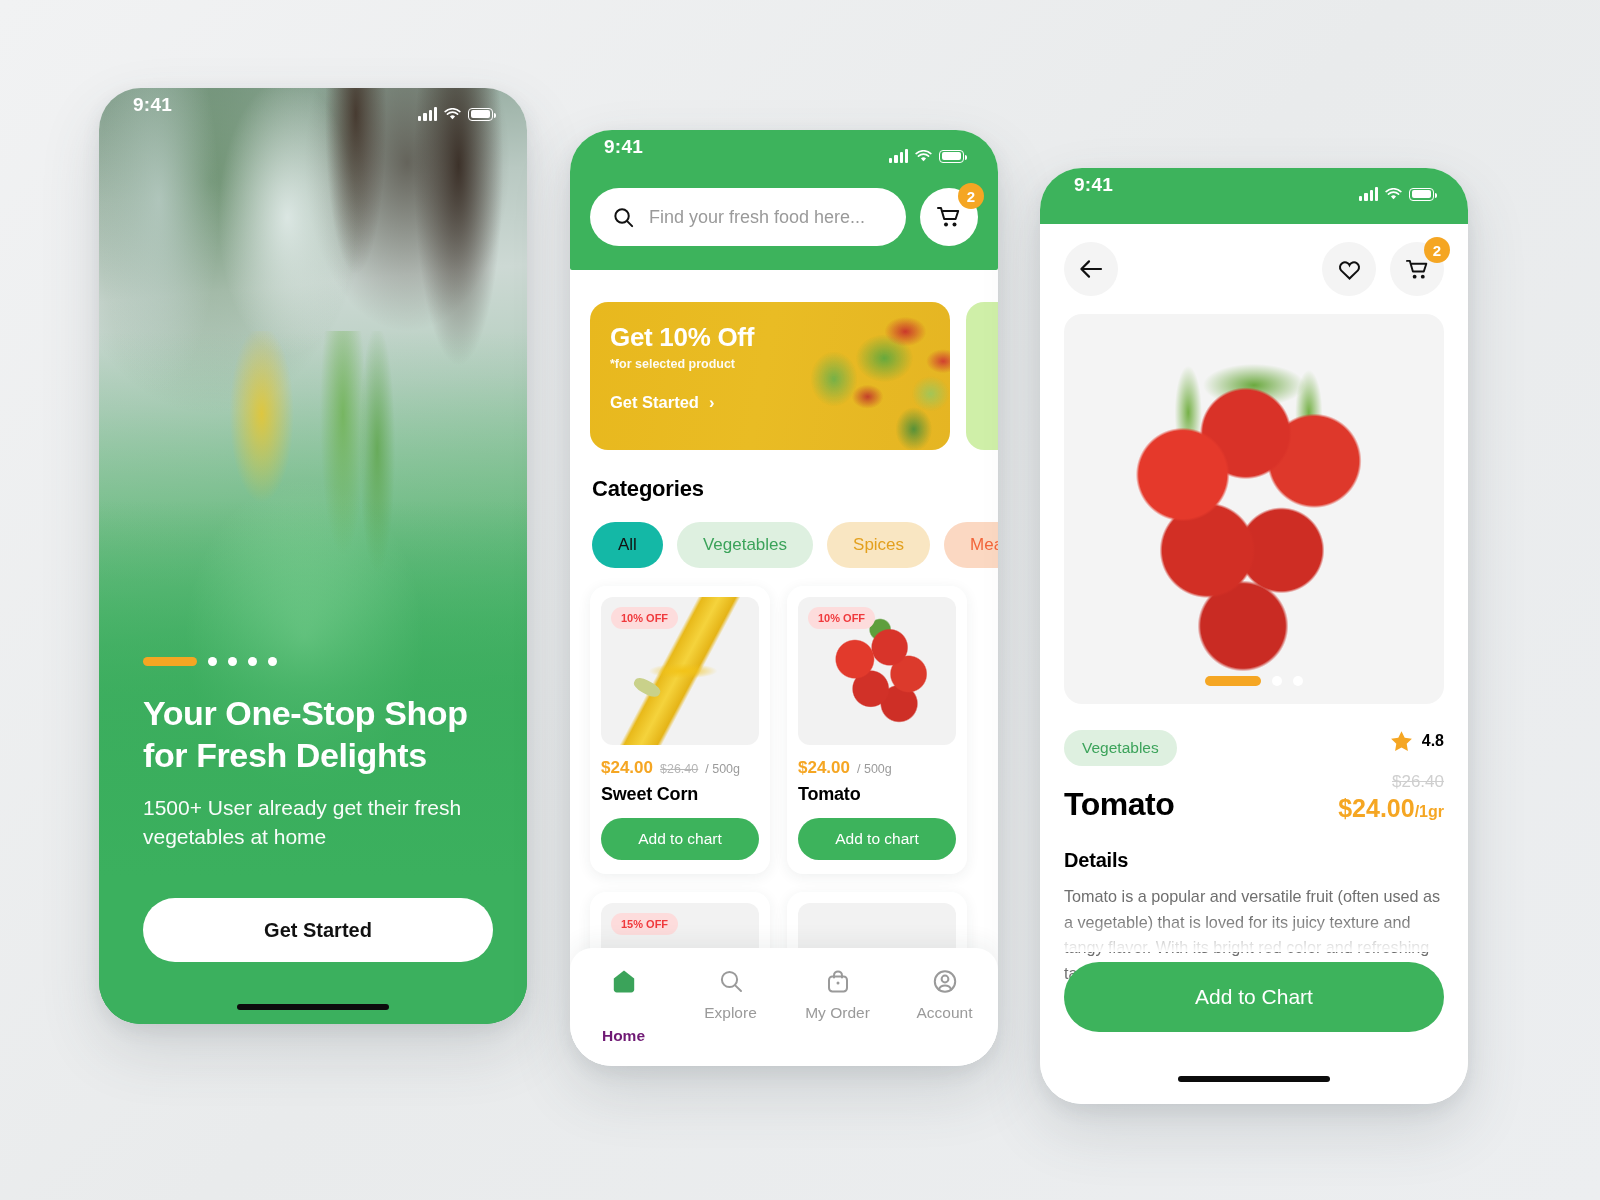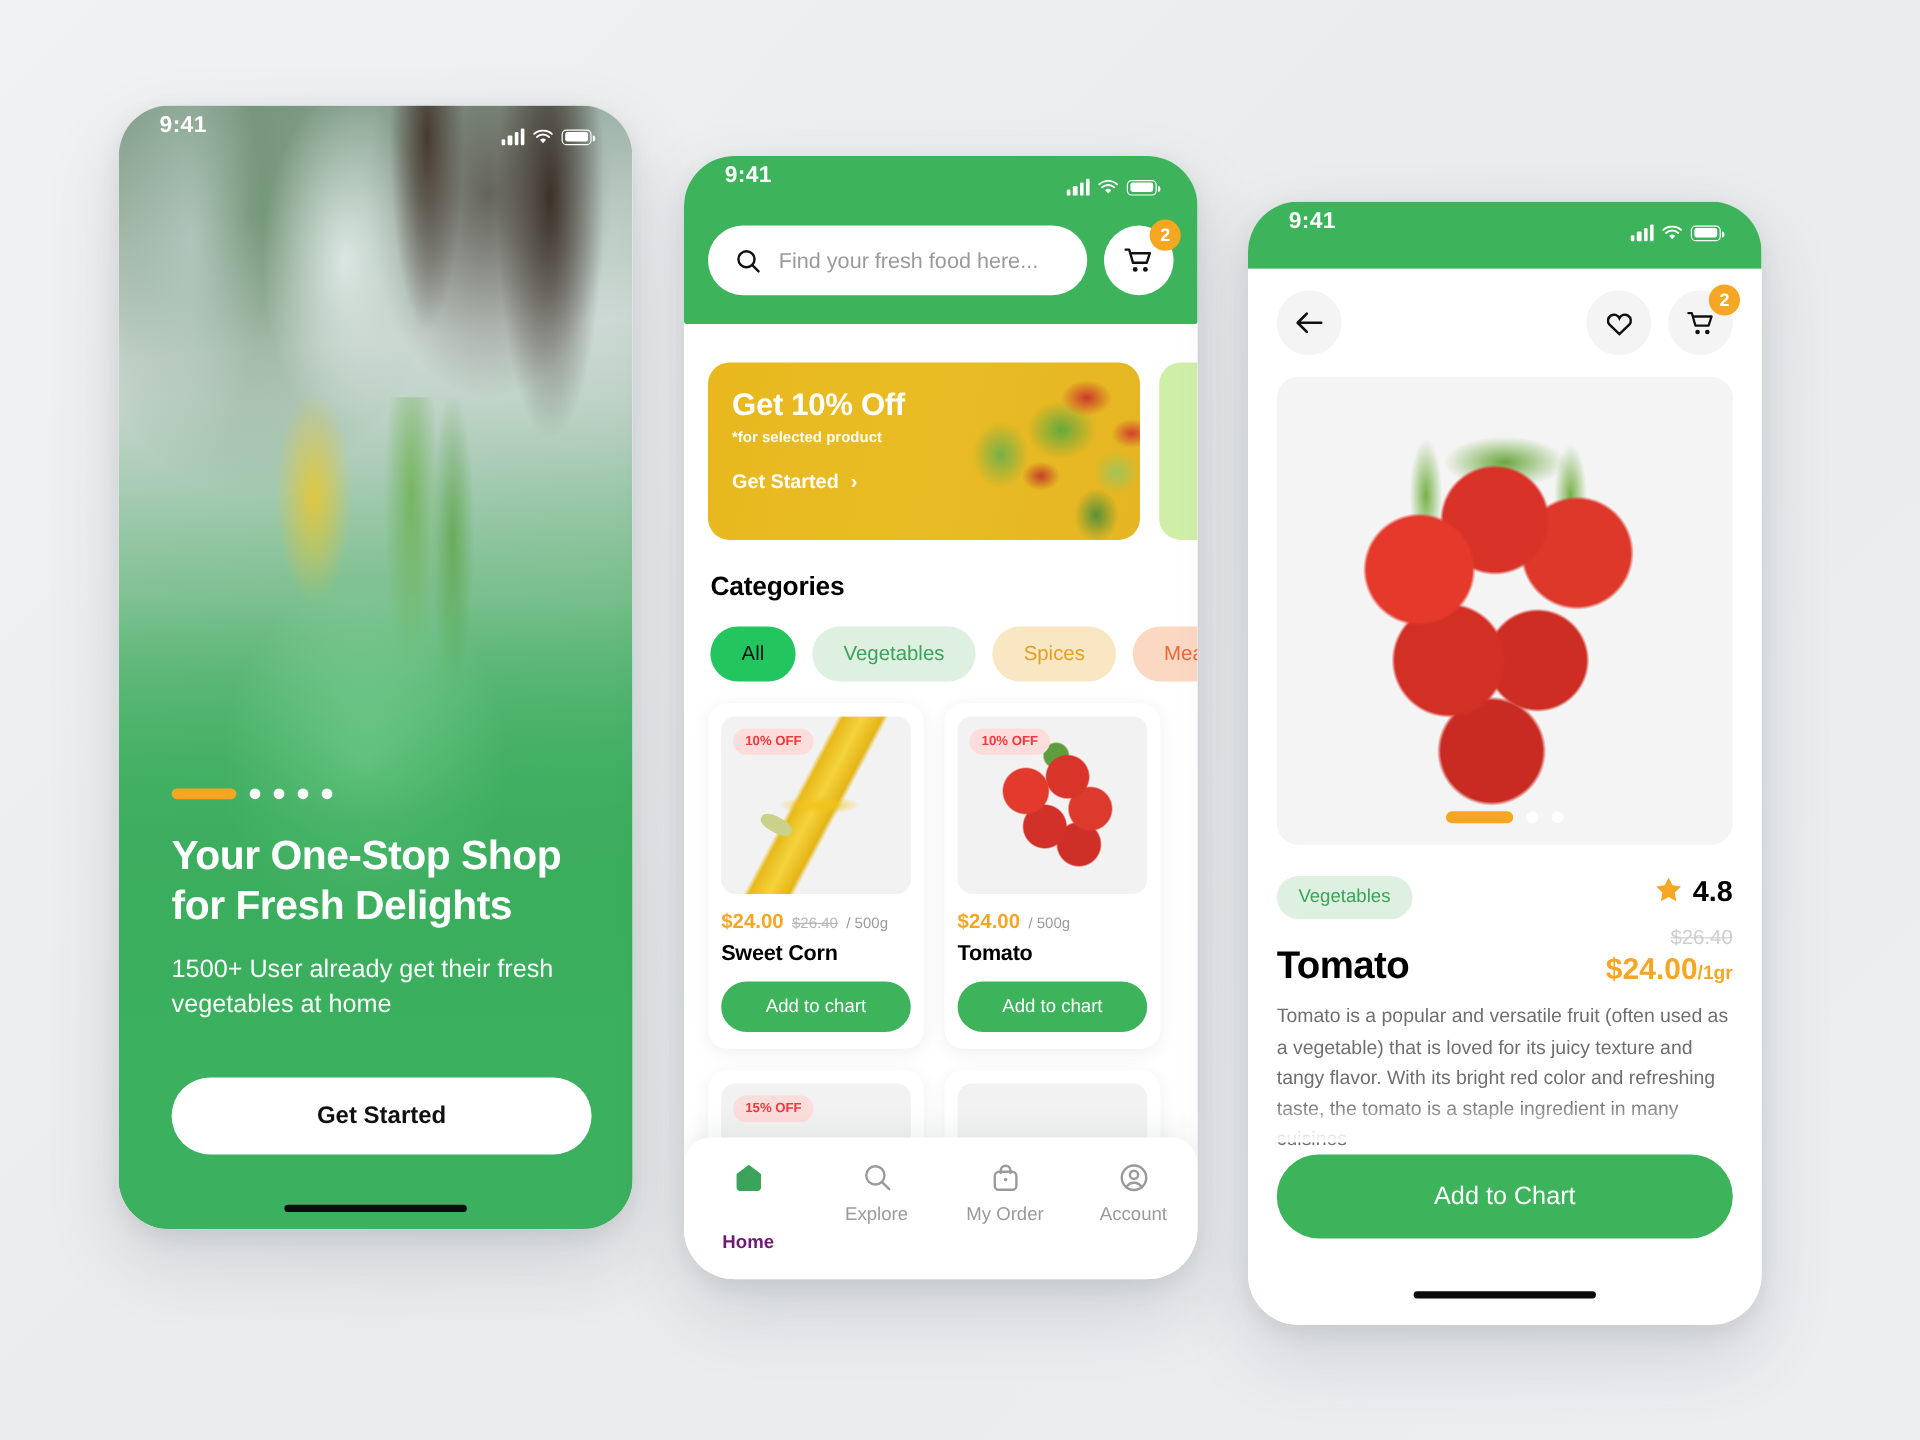--- a/index.html
+++ b/index.html
@@ -123,21 +123,21 @@
   .promo h3 { position: relative; font-size: 26px; font-weight: 700; letter-spacing:-.3px; }
   .promo .small { position: relative; font-size: 12.5px; margin-top: 4px; font-weight: 600; opacity:.95; }
   .promo .cta { position: relative; margin-top: 22px; font-size: 16.5px; font-weight: 700;
       display:flex; align-items:center; gap: 10px; cursor: pointer; }
   .promo2 { flex:none; width: 360px; height: 148px; border-radius: 18px; background:#CFEFA8; }
 
   .sec-title { font-size: 22px; font-weight: 700; padding: 26px 22px 0 22px; letter-spacing:-.2px; }
   .cats { display:flex; gap: 14px; padding: 20px 0 0 22px; }
   .cat { flex:none; height: 46px; border-radius: 24px; display:flex; align-items:center;
       padding: 0 26px; font-size: 17px; font-weight: 500; cursor:pointer; }
-  .cat.all { background:#22c55e; color:#121212; }
+  .cat.all { background:#14b8a6; color:#121212; }
   .cat.veg { background:#DEF0E0; color:#3BA35A; }
   .cat.spc { background:#F9E6C2; color:#E3A01E; }
   .cat.met { background:#FBD8C2; color:#F2653A; }
 
   .grid { display:flex; gap: 17px; padding: 18px 0 0 20px; }
   .pcard { flex:none; width: 180px; background:#fff; border-radius: 16px; padding: 11px 11px 14px 11px;
       box-shadow: 0 3px 14px rgba(40,50,60,.075); }
   .pimg { position: relative; height: 148px; border-radius: 12px; background:#F2F2F2; overflow:hidden; }
   .off { position:absolute; left:10px; top:10px; background:#FDDCDC; color:#F0393C;
       font-size: 11px; font-weight: 700; border-radius: 11px; padding: 5px 10px; z-index:2; }
@@ -200,21 +200,21 @@
         radial-gradient(ellipse 30% 10% at 50% 14%, #6BA93F, transparent 62%),
         radial-gradient(ellipse 8% 22% at 26% 22%, #76B148, transparent 62%),
         radial-gradient(ellipse 8% 20% at 70% 22%, #76B148, transparent 62%); }
   .hero-pager { position:absolute; left:50%; transform:translateX(-50%); bottom: 18px;
       display:flex; align-items:center; gap: 11px; }
   .hero-pager .bar { width: 56px; height: 10px; border-radius: 5px; background:#F5A623; }
   .hero-pager .dot { width: 10px; height: 10px; border-radius: 50%; background:#fff; }
   .row3 { display:flex; align-items:flex-start; justify-content:space-between; padding: 26px 24px 0 24px; }
   .pill-veg { background:#DEF0E0; color:#3BA35A; border-radius: 20px; padding: 9px 18px;
       font-size: 15.5px; font-weight: 500; }
-  .rating { display:flex; gap: 9px; font-size: 24px; font-weight: 700; }
+  .rating { display:flex; align-items:center; gap: 9px; font-size: 16px; font-weight: 700; }
   .row3b { display:flex; align-items:flex-end; justify-content:space-between; padding: 6px 24px 0 24px; }
   .pname3 { font-size: 32px; font-weight: 700; letter-spacing:-.5px; }
   .priceblock { text-align: right; }
   .oldp3 { font-size: 17px; color:#CFCFCF; text-decoration: line-through; }
   .newp3 { font-size: 25px; font-weight: 700; color:#F5A623; margin-top: 2px; }
   .newp3 small { font-size: 16px; font-weight: 700; }
   .det-h { font-size: 20px; font-weight: 700; padding: 26px 24px 0 24px; letter-spacing:-.2px; }
   .det-p { padding: 12px 24px 0 24px; font-size: 16.2px; line-height: 1.58; color:#6f6f6f; }
   .btn-big { position:absolute; left: 24px; right: 24px; bottom: 72px; height: 70px; border-radius: 36px;
       background:#3DB35C; color:#fff; display:flex; align-items:center; justify-content:center;
@@ -494,20 +494,21 @@
         <div class="row3b">
           <div class="pname3">Tomato</div>
           <div class="priceblock">
             <div class="oldp3">$26.40</div>
             <div class="newp3">
               <span>$24.00</span><small>/1gr</small>
             </div>
           </div>
         </div>
 
+        <div class="det-h">Details</div>
         <div class="det-p">Tomato is a popular and versatile fruit (often used as a vegetable) that is loved for its juicy texture and tangy flavor. With its bright red color and refreshing taste, the tomato is a staple ingredient in many cuisines</div>
 
         <div class="fade3"></div>
         <div class="btn-big">Add to Chart</div>
       </div>
       <div class="home-ind"></div>
     </div>
   </div>
 
 </div>

